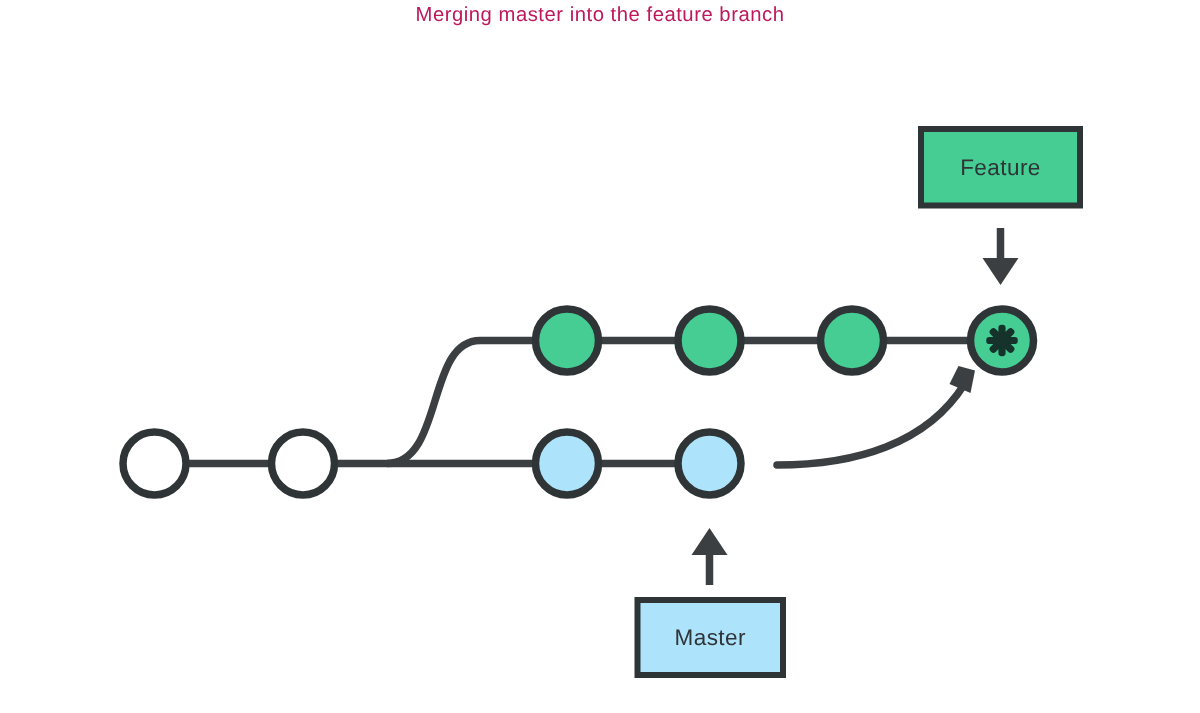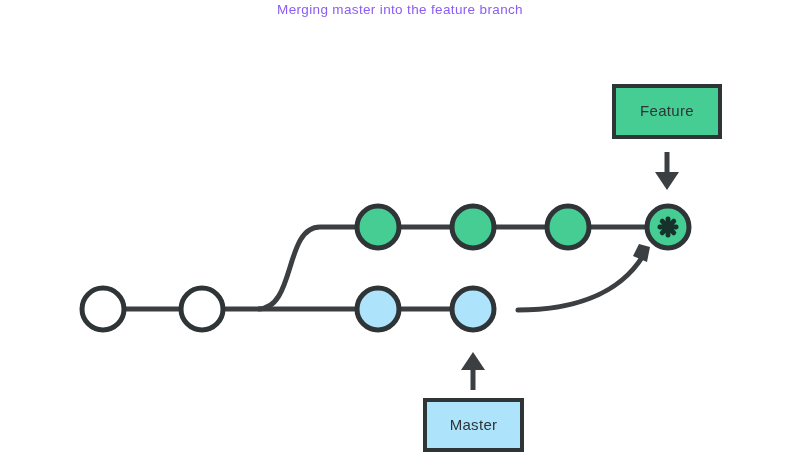--- a/index.html
+++ b/index.html
@@ -22,21 +22,21 @@
   }
   #diagram-title {
     position: absolute;
     top: 0;
     left: 0;
     width: 800px;
     text-align: center;
     font-size: 13.5px;
     line-height: 20px;
     letter-spacing: 0.35px;
-    color: #8b5cf6;
+    color: #be185d;
     font-family: "Liberation Sans", sans-serif;
     user-select: none;
   }
   svg#git-graph {
     position: absolute;
     top: 0;
     left: 0;
     display: block;
   }
   .branch-line {

